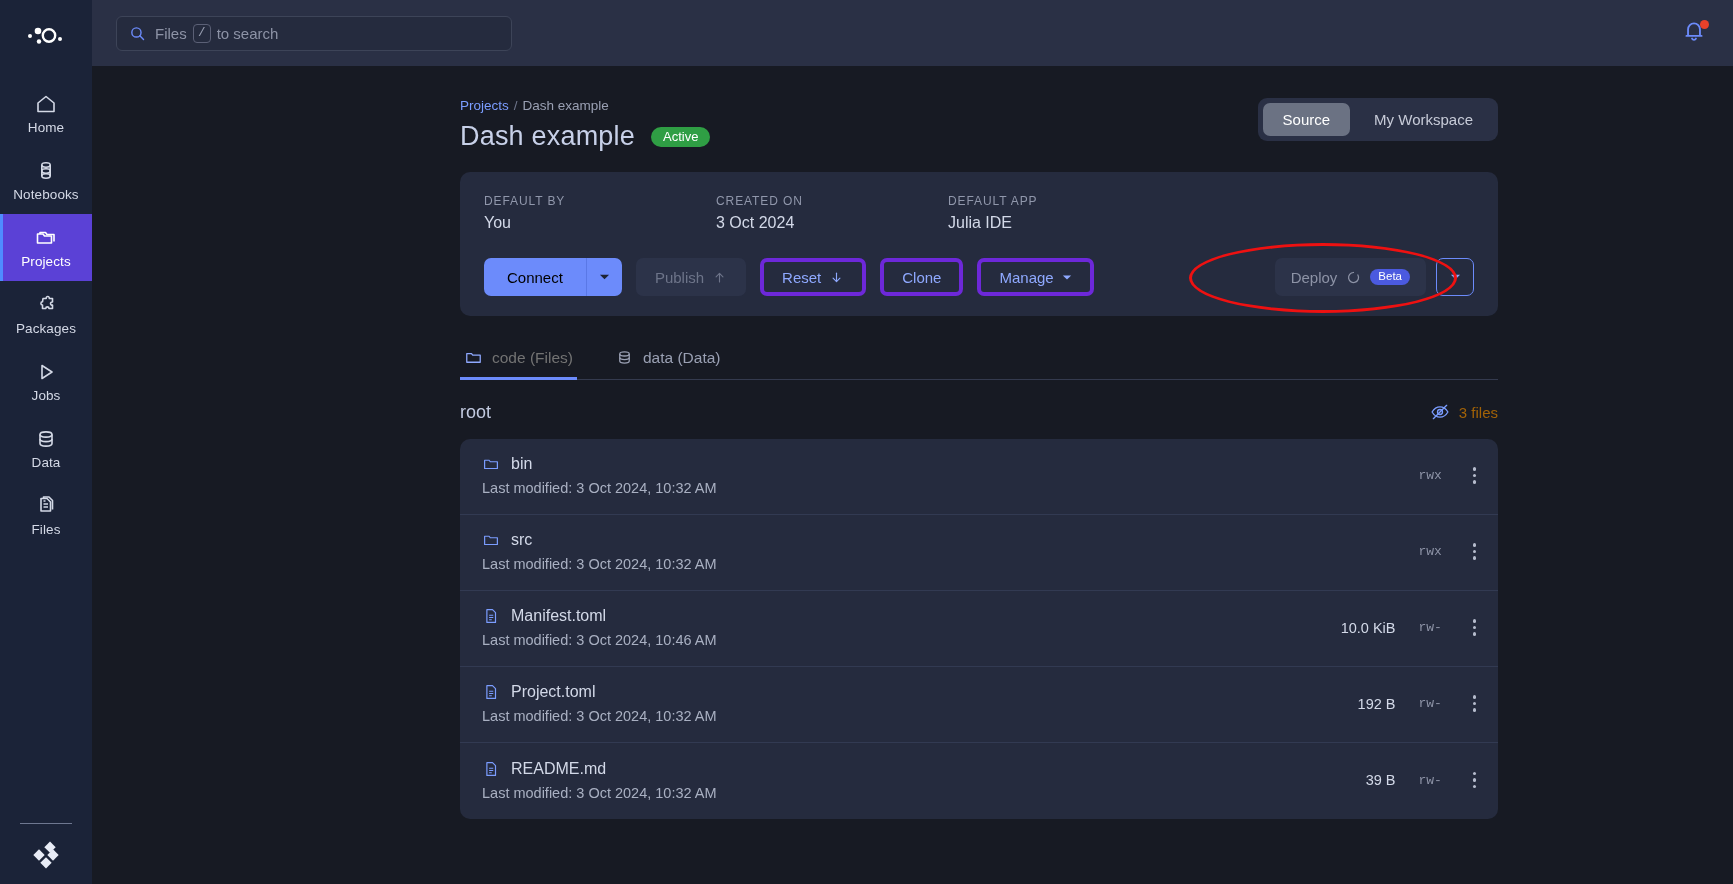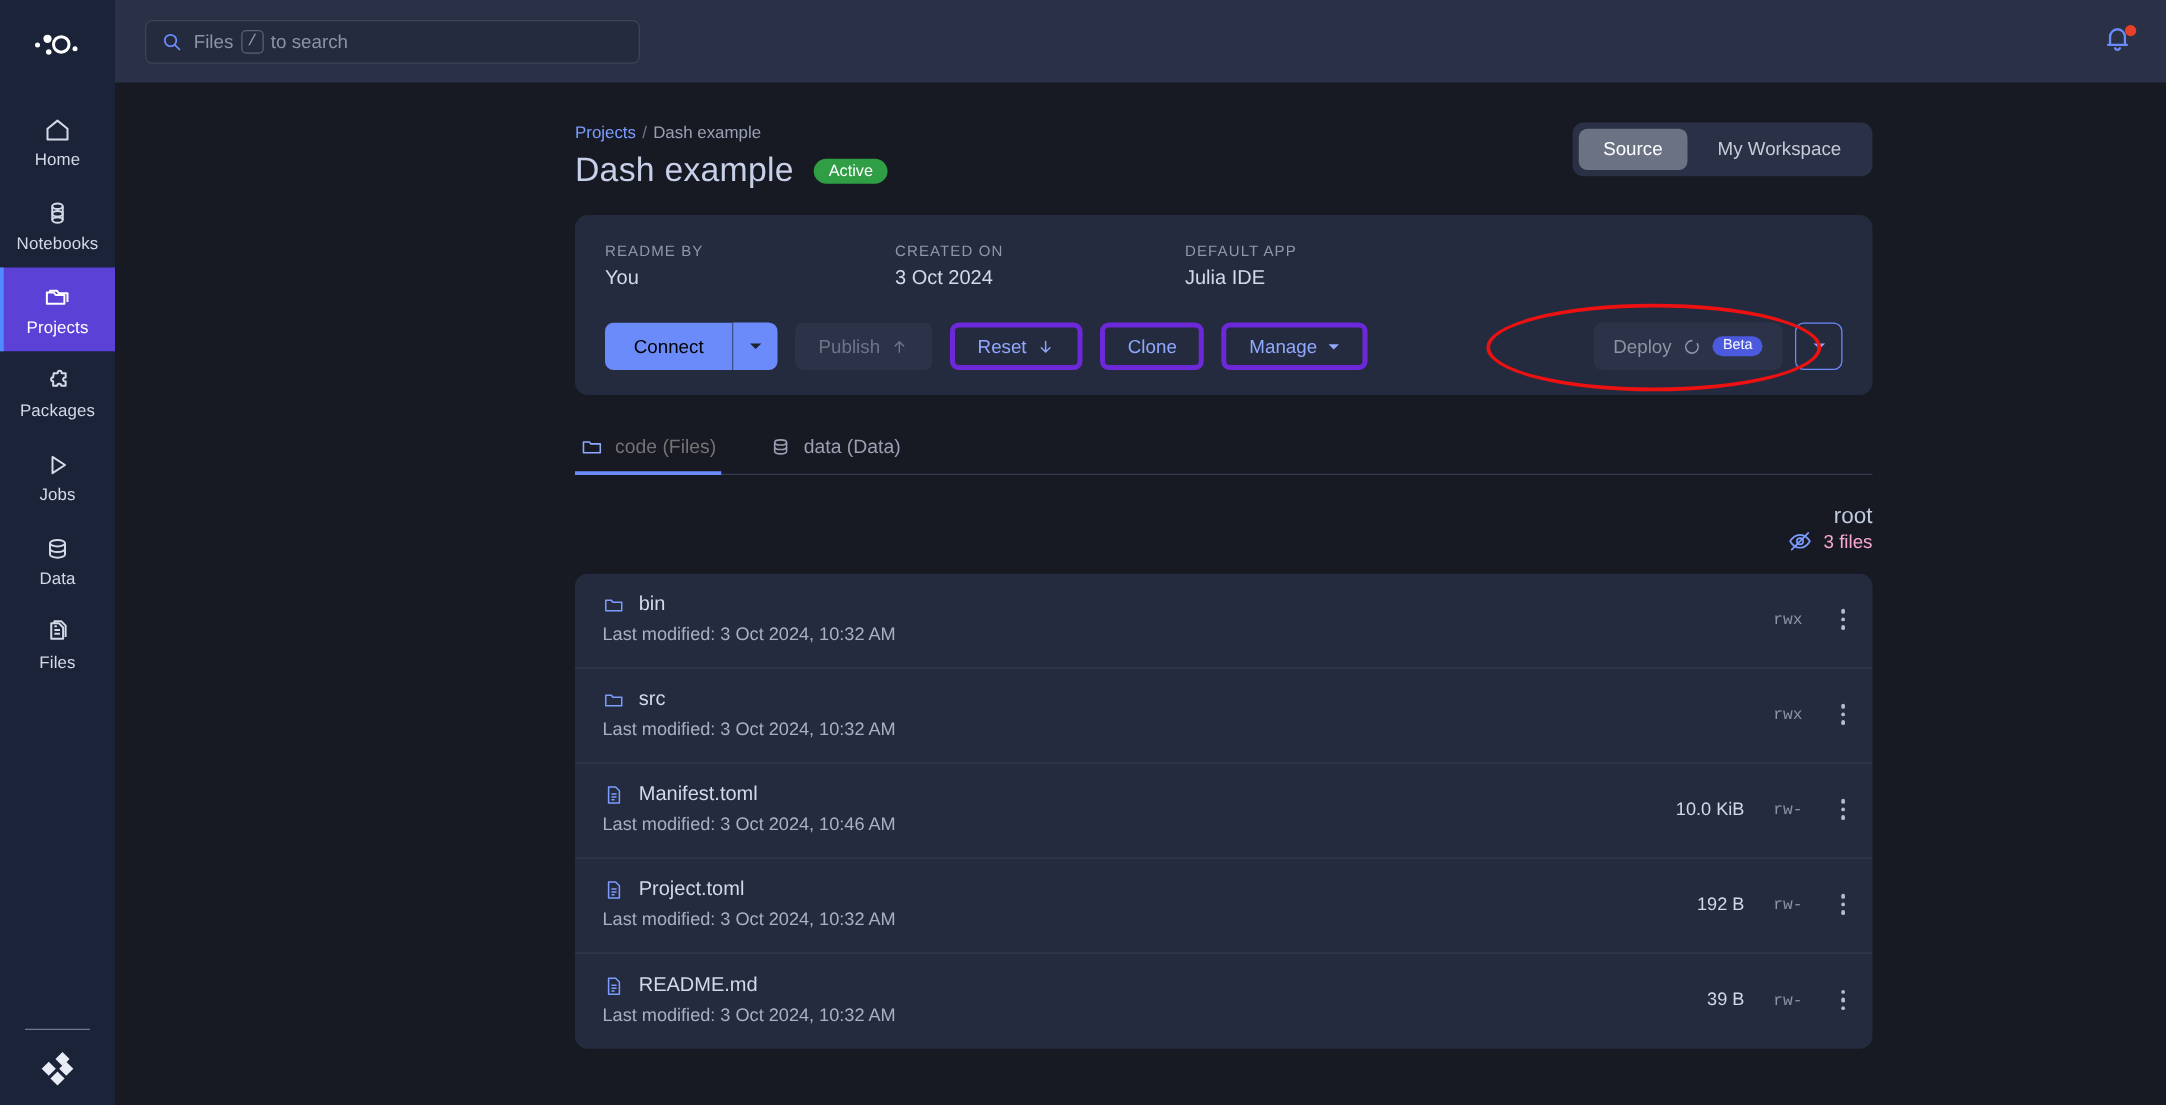--- a/index.html
+++ b/index.html
@@ -138,25 +138,25 @@
   .tabs { display: flex; gap: 34px; margin-top: 22px; border-bottom: 1px solid #343a4e; }
   .tab {
     display: flex; align-items: center; gap: 9px; padding: 10px 4px 12px;
     font-size: 15.5px; color: #9aa0b3; cursor: pointer; position: relative;
   }
   .tab.on { color: #737373; }
   .tab.on::after {
     content: ""; position: absolute; left: 0; right: 0; bottom: -1px; height: 3px; background: #6c8bfb;
   }
 
-  .list-head { display: flex; align-items: flex-end; margin-top: 22px; flex-direction: column; }
+  .list-head { display: flex; align-items: flex-start; margin-top: 22px; }
   .root-label { font-size: 18px; color: #c2cae0; }
   .files-count {
     margin-left: auto; display: flex; align-items: center; gap: 9px;
-    font-size: 15px; color: #f9a8d4; cursor: pointer;
+    font-size: 15px; color: #a16207; cursor: pointer;
   }
 
   .filelist { margin-top: 16px; background: #252b3e; border-radius: 10px; overflow: hidden; }
   .row {
     display: flex; align-items: center; padding: 14px 22px 16px 22px;
     border-bottom: 1px solid #323a52; min-height: 76px;
   }
   .row:last-child { border-bottom: none; }
   .row .fcol { flex: 1; min-width: 0; }
   .fname { display: flex; align-items: center; gap: 11px; font-size: 16px; color: #d3d9e8; }
@@ -295,21 +295,21 @@
 
         <div class="toggle" style="top:32px;">
           <div class="seg on">Source</div>
           <div class="seg">My Workspace</div>
         </div>
       </div>
 
       <div class="card">
         <div class="meta">
           <div class="col">
-            <div class="k">README BY</div>
+            <div class="k">DEFAULT BY</div>
             <div class="v">You</div>
           </div>
           <div class="col">
             <div class="k">CREATED ON</div>
             <div class="v">3 Oct 2024</div>
           </div>
           <div class="col">
             <div class="k">DEFAULT APP</div>
             <div class="v">Julia IDE</div>
           </div>

